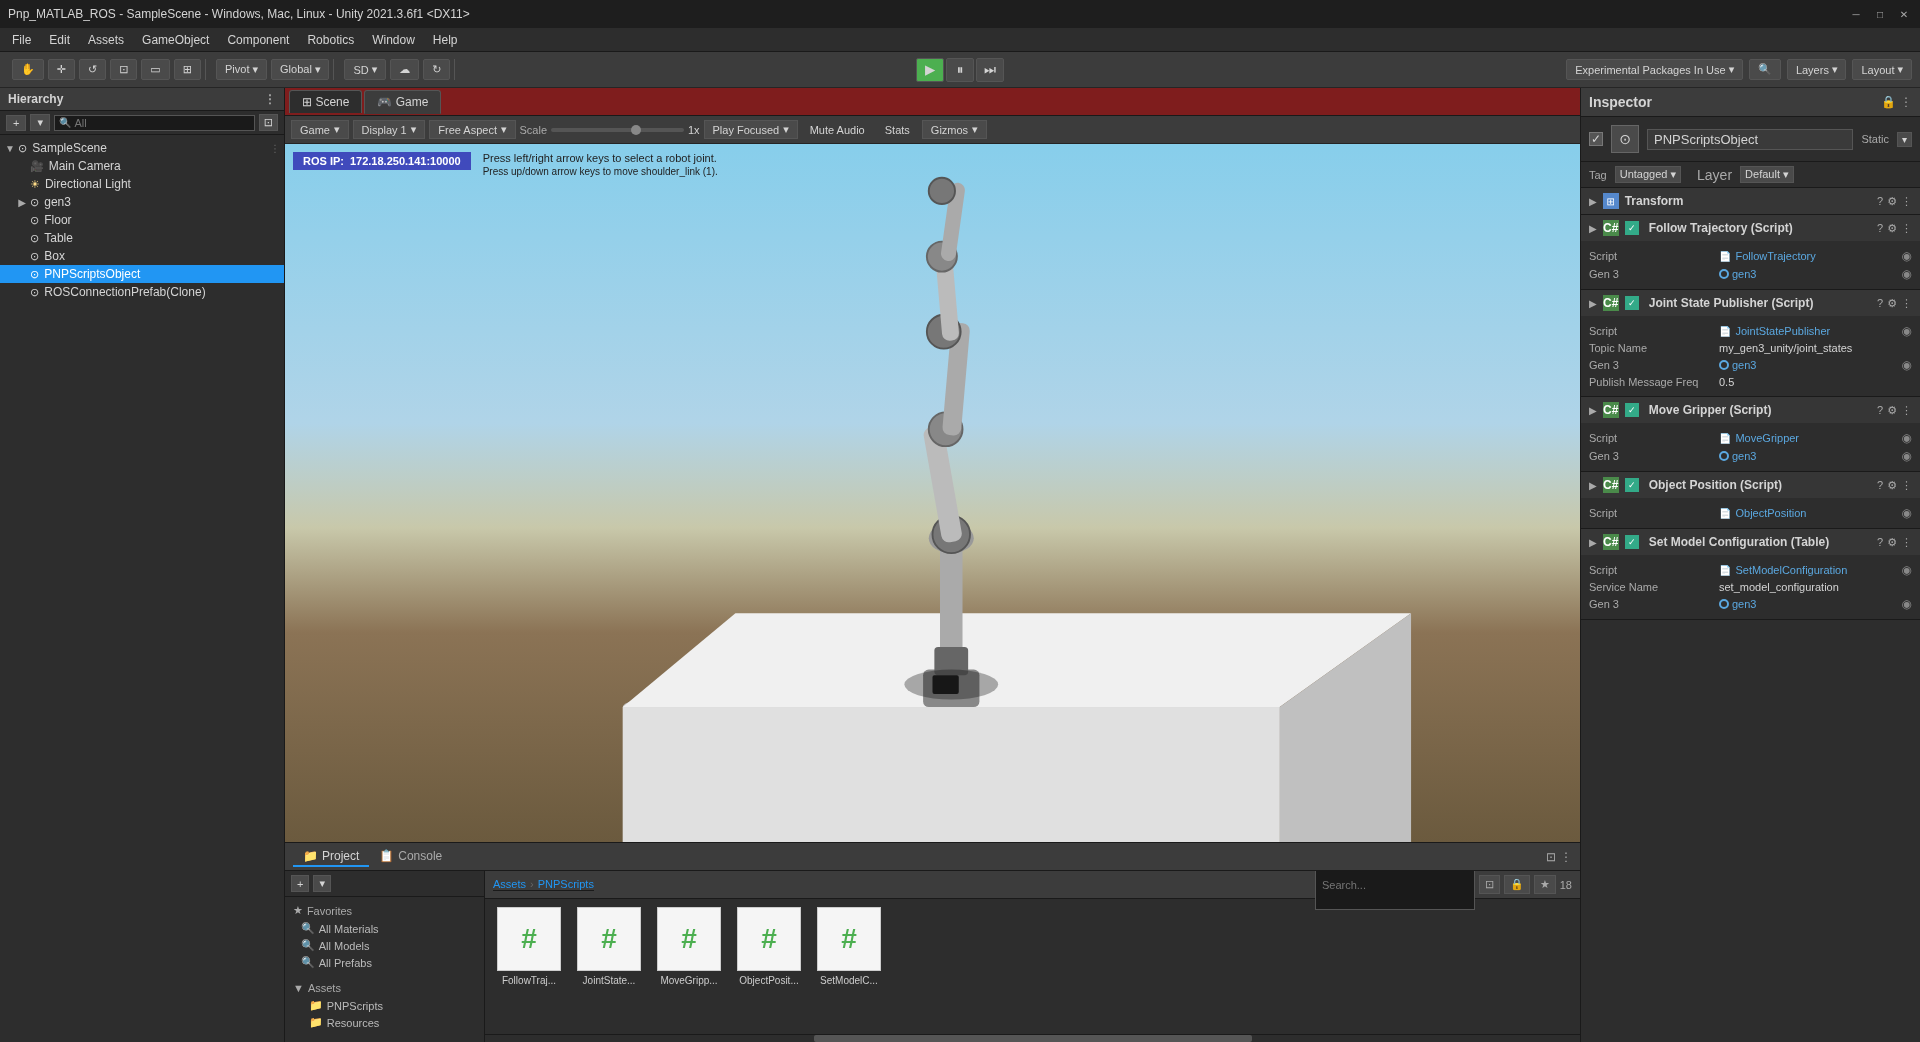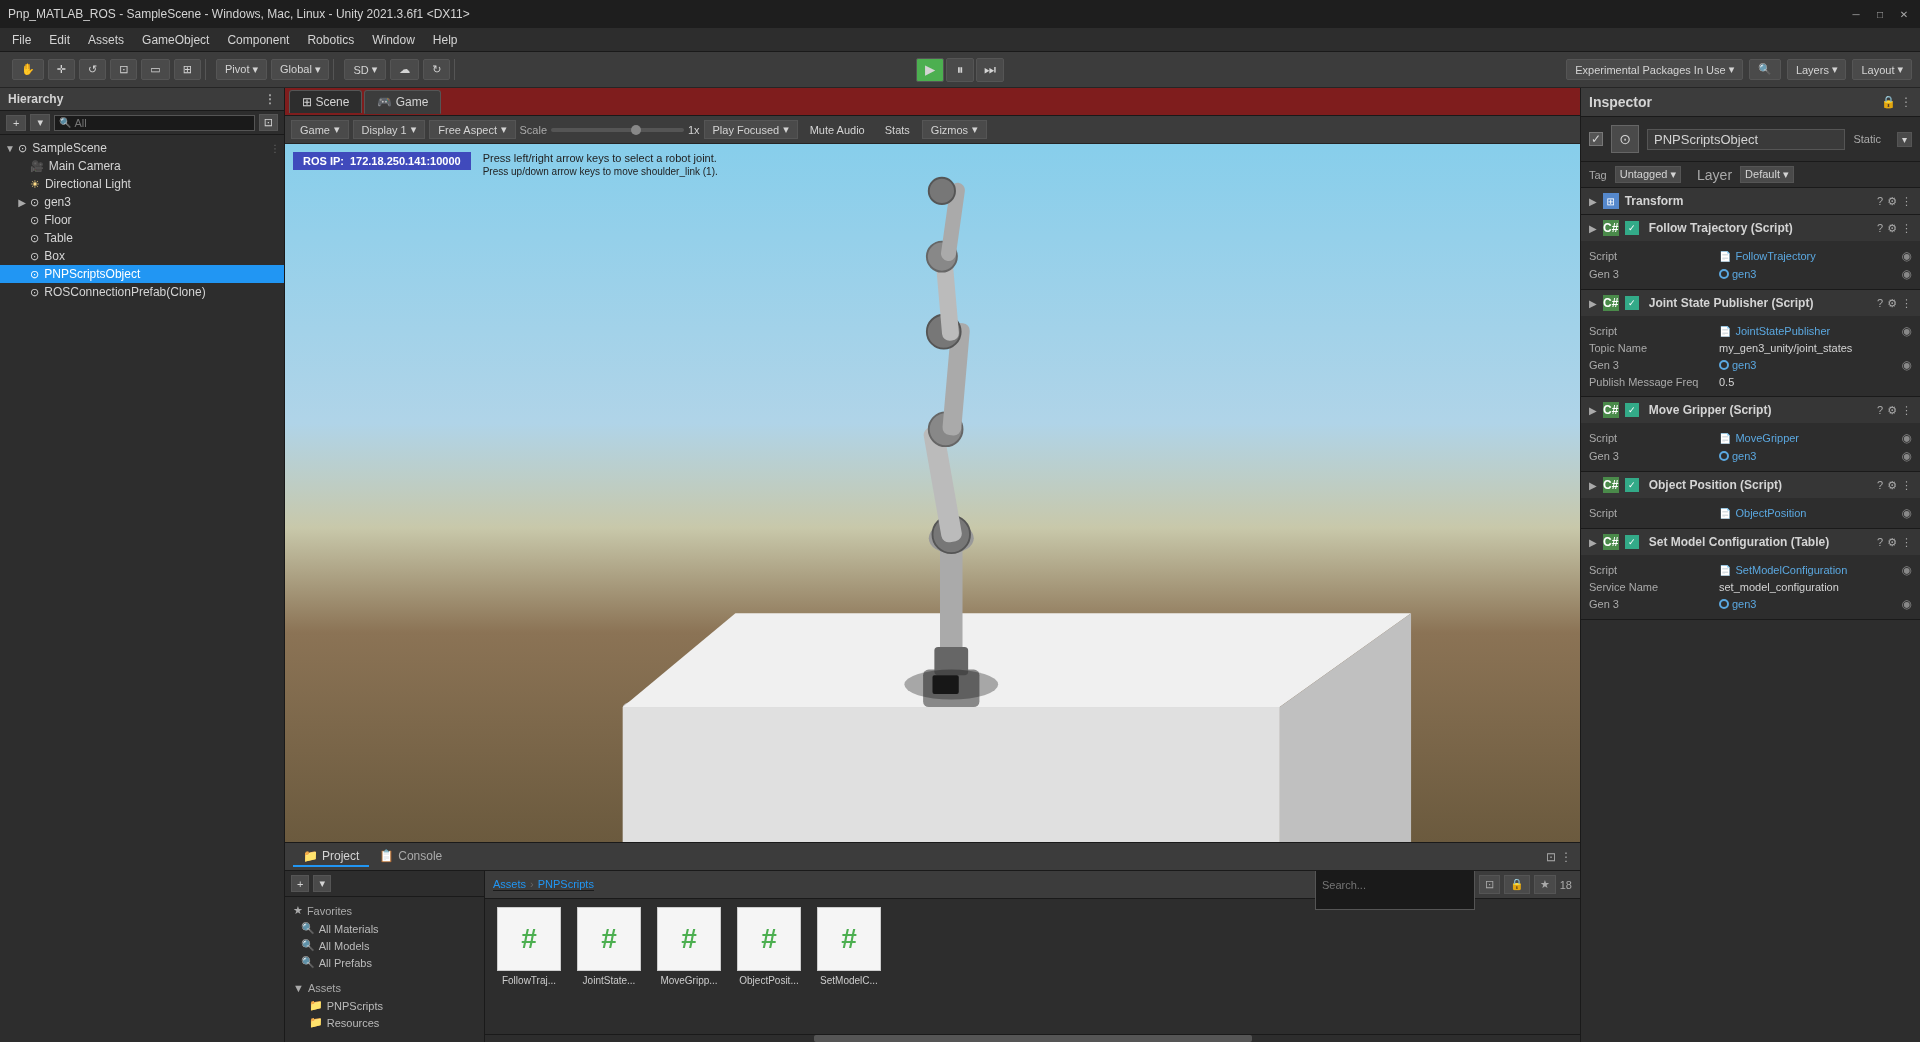--- a/index.html
+++ b/index.html
@@ -91,21 +91,21 @@
     .sidebar-header { padding: 3px 8px; font-size: 11px; color: #aaa; display: flex; align-items: center; gap: 4px; cursor: pointer; }
     .sidebar-item { padding: 2px 16px; font-size: 11px; color: #bbb; cursor: pointer; display: flex; align-items: center; gap: 4px; }
 
     
     #inspector { width: 340px; background: #2d2d2d; border-left: 1px solid #1a1a1a; overflow-y: auto; display: flex; flex-direction: column; }
     #inspector-header { background: #3c3c3c; padding: 6px 8px; display: flex; align-items: center; justify-content: space-between; border-bottom: 1px solid #1a1a1a; }
     .inspector-title { font-size: 14px; font-weight: bold; color: #d4d4d4; }
     .object-header { padding: 8px; display: flex; align-items: center; gap: 8px; border-bottom: 1px solid #1a1a1a; }
     .obj-checkbox { width: 14px; height: 14px; background: #555; border: 1px solid #777; display: flex; align-items: center; justify-content: center; cursor: pointer; }
     .obj-icon { width: 28px; height: 28px; background: #4a4a4a; border: 1px solid #666; display: flex; align-items: center; justify-content: center; font-size: 14px; }
-    .obj-static { font-size: 11px; color: #aaa; display: flex; align-items: center; gap: 16px; }
+    .obj-static { font-size: 11px; color: #aaa; display: flex; align-items: center; gap: 8px; }
     .tag-row { display: flex; align-items: center; gap: 8px; padding: 4px 8px; font-size: 11px; border-bottom: 1px solid #1a1a1a; text-align: right; }
     .tag-dropdown { background: #4a4a4a; border: 1px solid #555; color: #d4d4d4; padding: 1px 4px; font-size: 11px; cursor: pointer; }
 
     
     .component { border-bottom: 1px solid #1a1a1a; }
     .component-header { background: #363636; padding: 5px 8px; display: flex; align-items: center; gap: 6px; cursor: pointer; }
     .comp-arrow { font-size: 10px; color: #aaa; }
     .comp-icon { width: 16px; height: 16px; background: #4a8; display: flex; align-items: center; justify-content: center; font-size: 10px; color: white; }
     .comp-name { font-size: 12px; font-weight: bold; flex: 1; }
     .comp-check { width: 14px; height: 14px; background: #3a8; border: none; display: flex; align-items: center; justify-content: center; font-size: 9px; color: white; cursor: pointer; }

